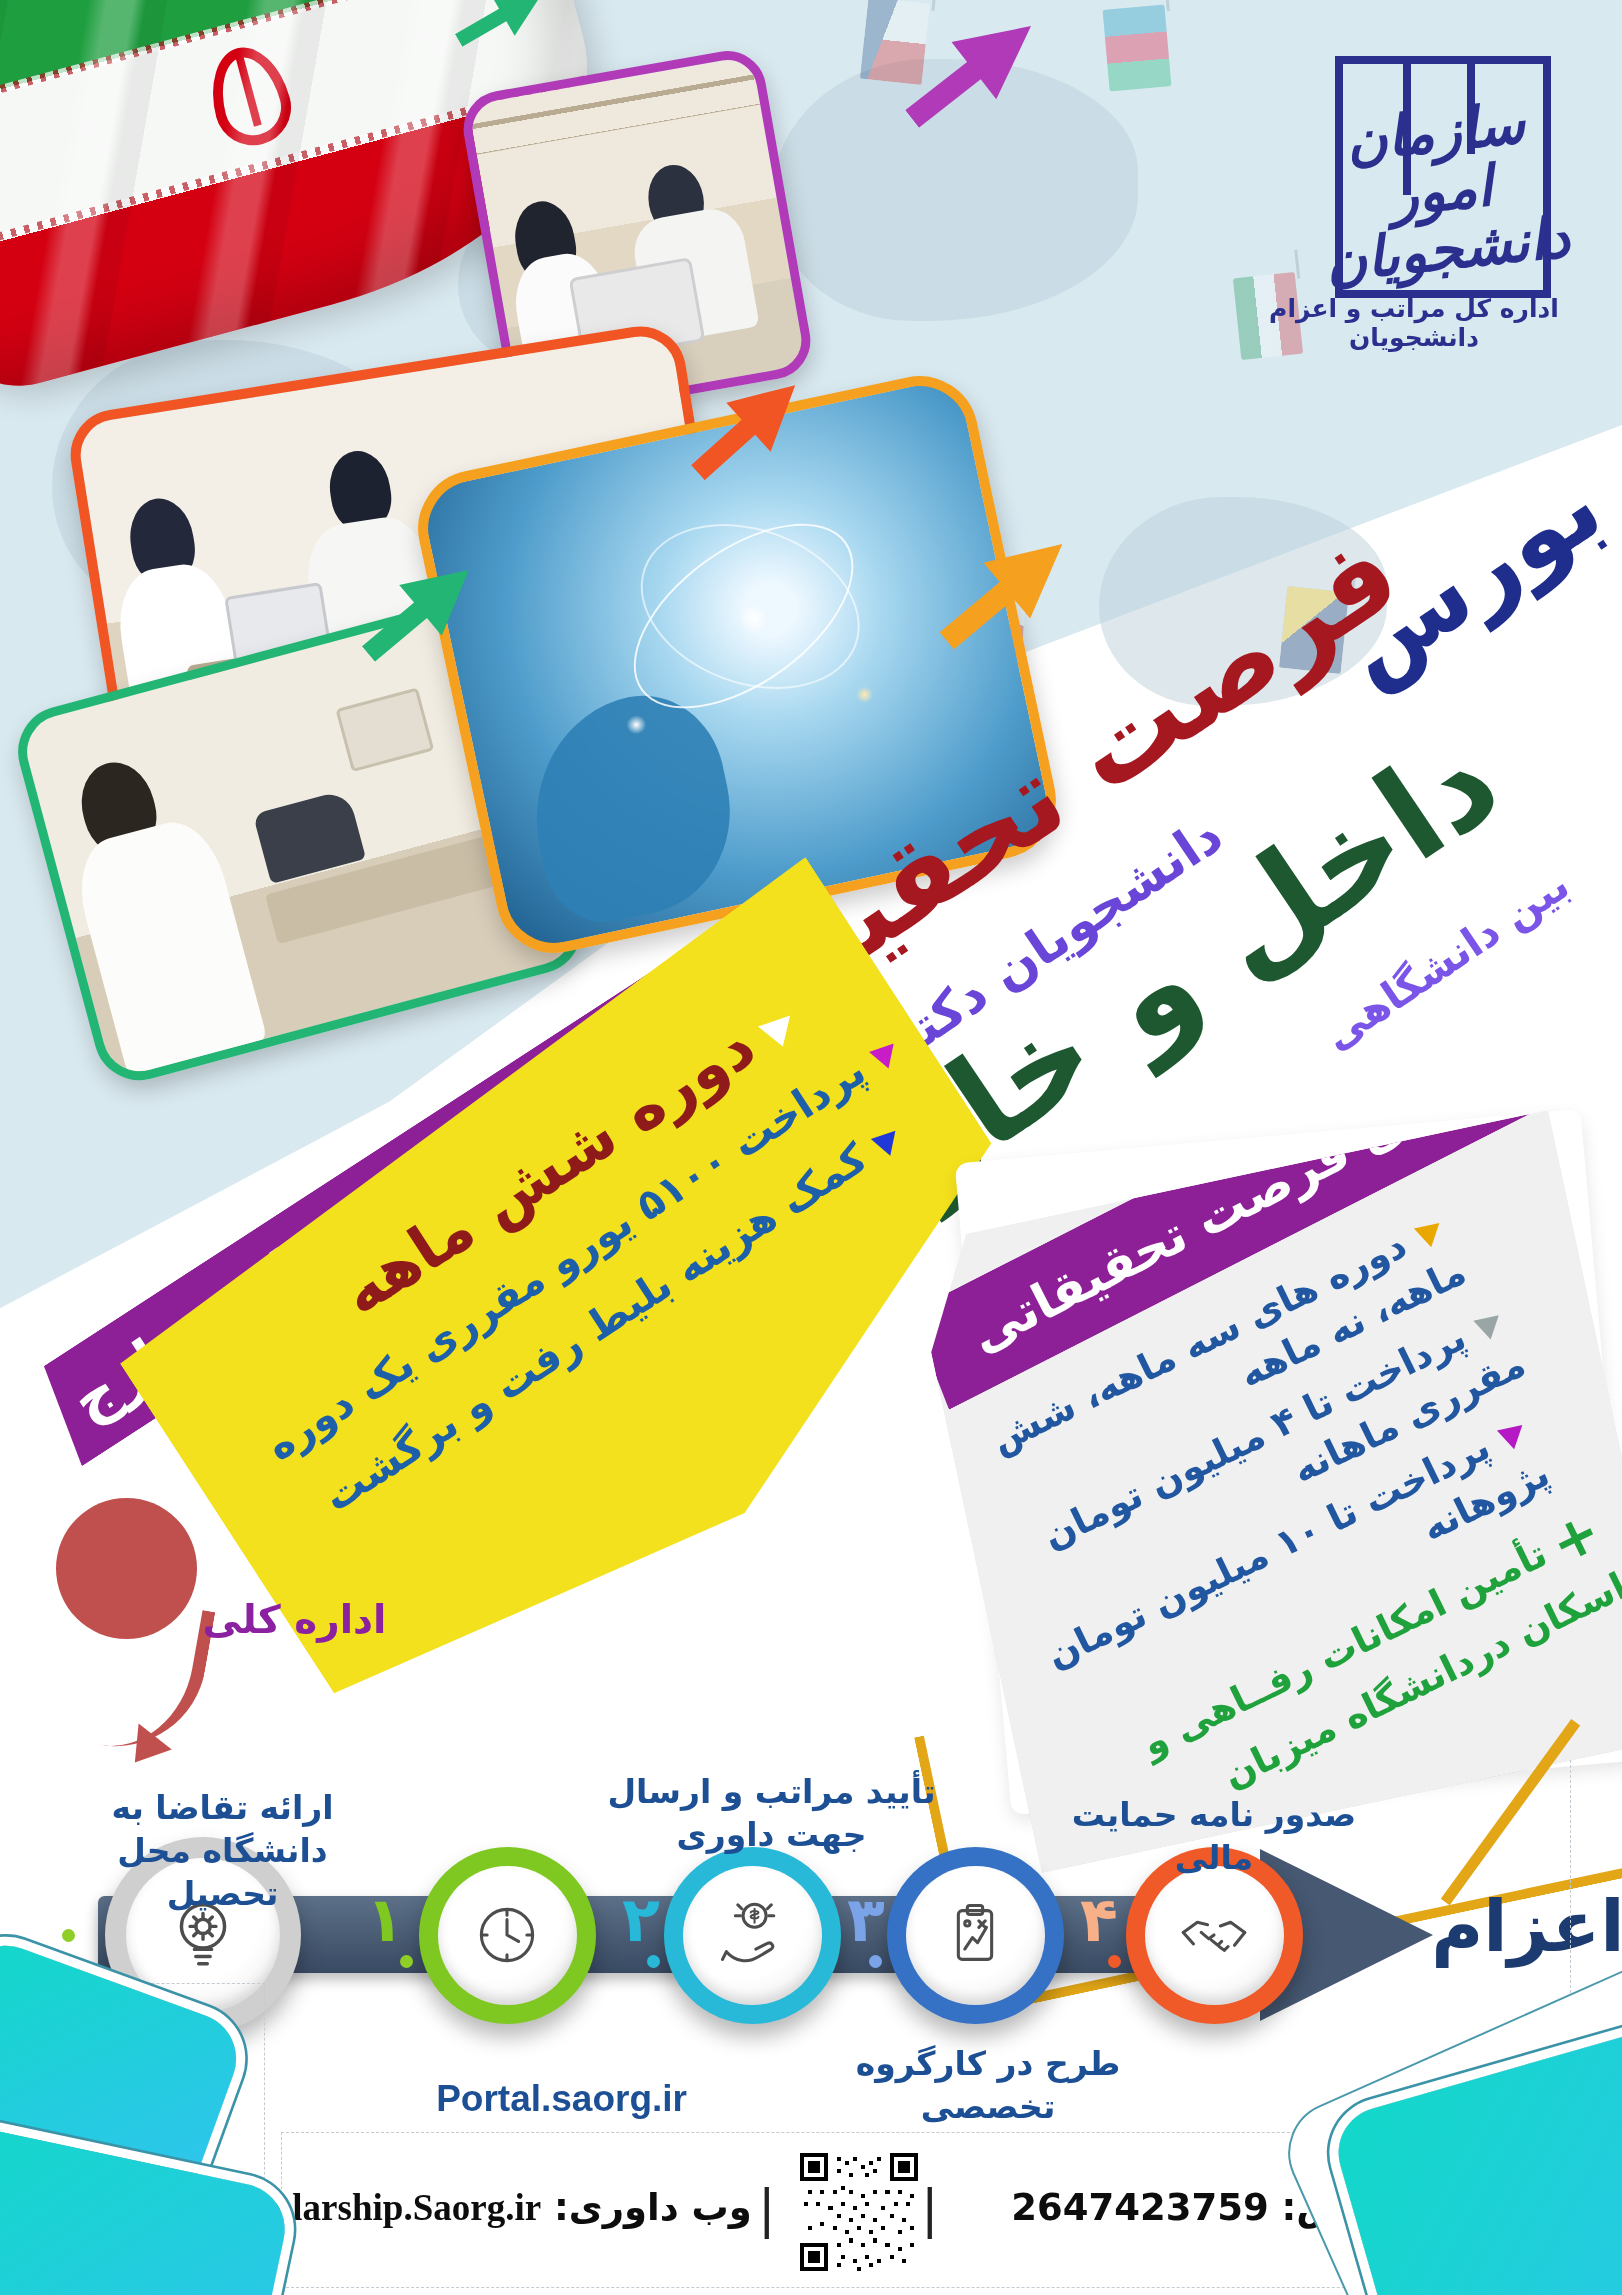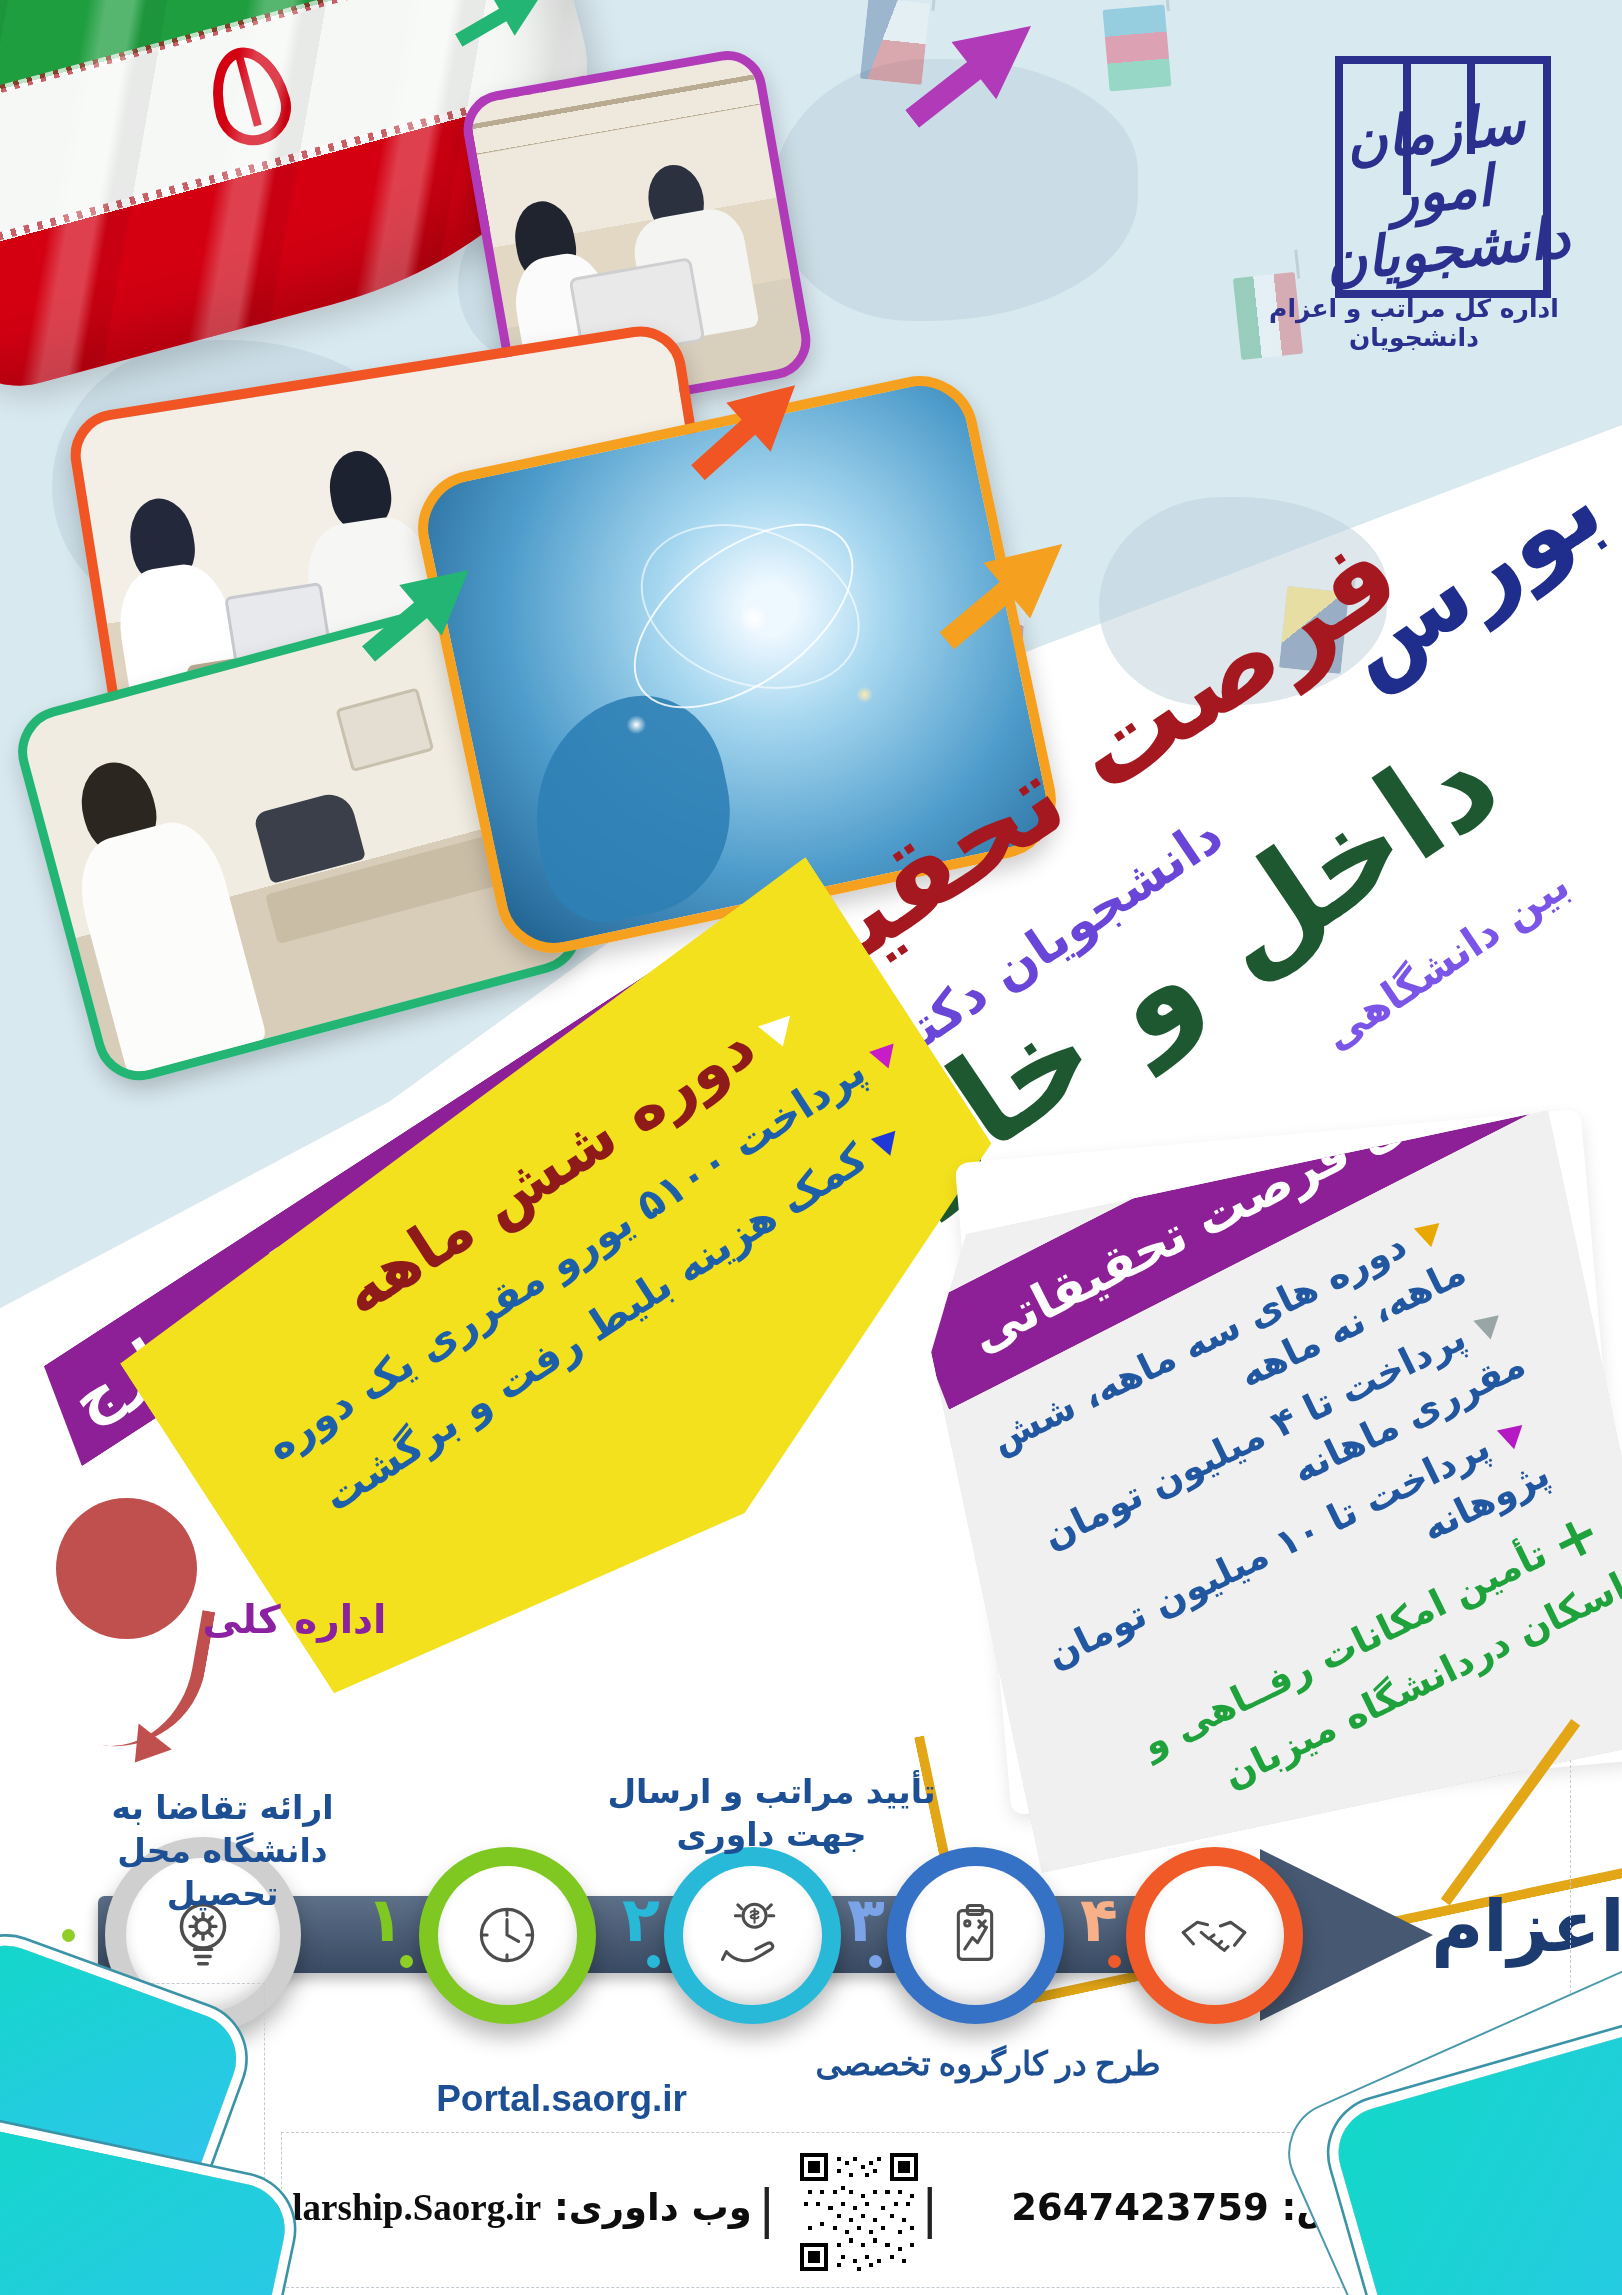--- a/index.html
+++ b/index.html
@@ -233,21 +233,22 @@
   <div class="abs stepnum" style="left:1080px;top:1883px;color:#f8b088;">۴</div>
   <div class="abs dot" style="left:62px;top:1929px;background:#8fce27;"></div>
   <div class="abs dot" style="left:400px;top:1955px;background:#8fce27;"></div>
   <div class="abs dot" style="left:647px;top:1955px;background:#2ab8d8;"></div>
   <div class="abs dot" style="left:869px;top:1955px;background:#7ba4e8;"></div>
   <div class="abs dot" style="left:1108px;top:1955px;background:#f05a28;"></div>
 
   <div class="abs lbl" style="left:59px;top:1787px;width:327px;">ارائه تقاضا به دانشگاه محل تحصیل</div>
   <div class="abs latin-lbl" style="left:321px;top:2078px;width:366px;">Portal.saorg.ir</div>
   <div class="abs lbl" style="left:595px;top:1771px;width:353px;">تأیید مراتب و ارسال جهت داوری</div>
-  <div class="abs lbl" style="left:805px;top:2043px;width:366px;font-family:Liberation Serif, serif;">طرح در کارگروه تخصصی</div>
+  <div class="abs lbl" style="left:805px;top:2043px;width:366px;">طرح در کارگروه تخصصی</div>
+  <div class="abs lbl" style="left:1031px;top:1794px;width:366px;">صدور نامه حمایت مالی</div>
   <div class="abs rtl" style="left:1430px;top:1885px;width:196px;font-size:71px;font-weight:900;color:#1c3b70;text-align:center;">اعزام</div>
 
   <div class="abs foot" style="left:196px;top:2186px;width:576px;"><span>وب داوری:</span> <span class="url">Scholarship.Saorg.ir</span></div>
   <div class="abs sep" style="left:758px;top:2178px;">|</div>
   <div class="abs" style="left:800px;top:2153px;width:118px;height:118px;">
     <svg viewBox="0 0 29 29" width="118" height="118" shape-rendering="crispEdges">
       <rect width="29" height="29" fill="#fff"></rect>
       <g fill="#000">
         <rect x="0" y="0" width="7" height="7"></rect>
           <rect x="22" y="0" width="7" height="7"></rect>

